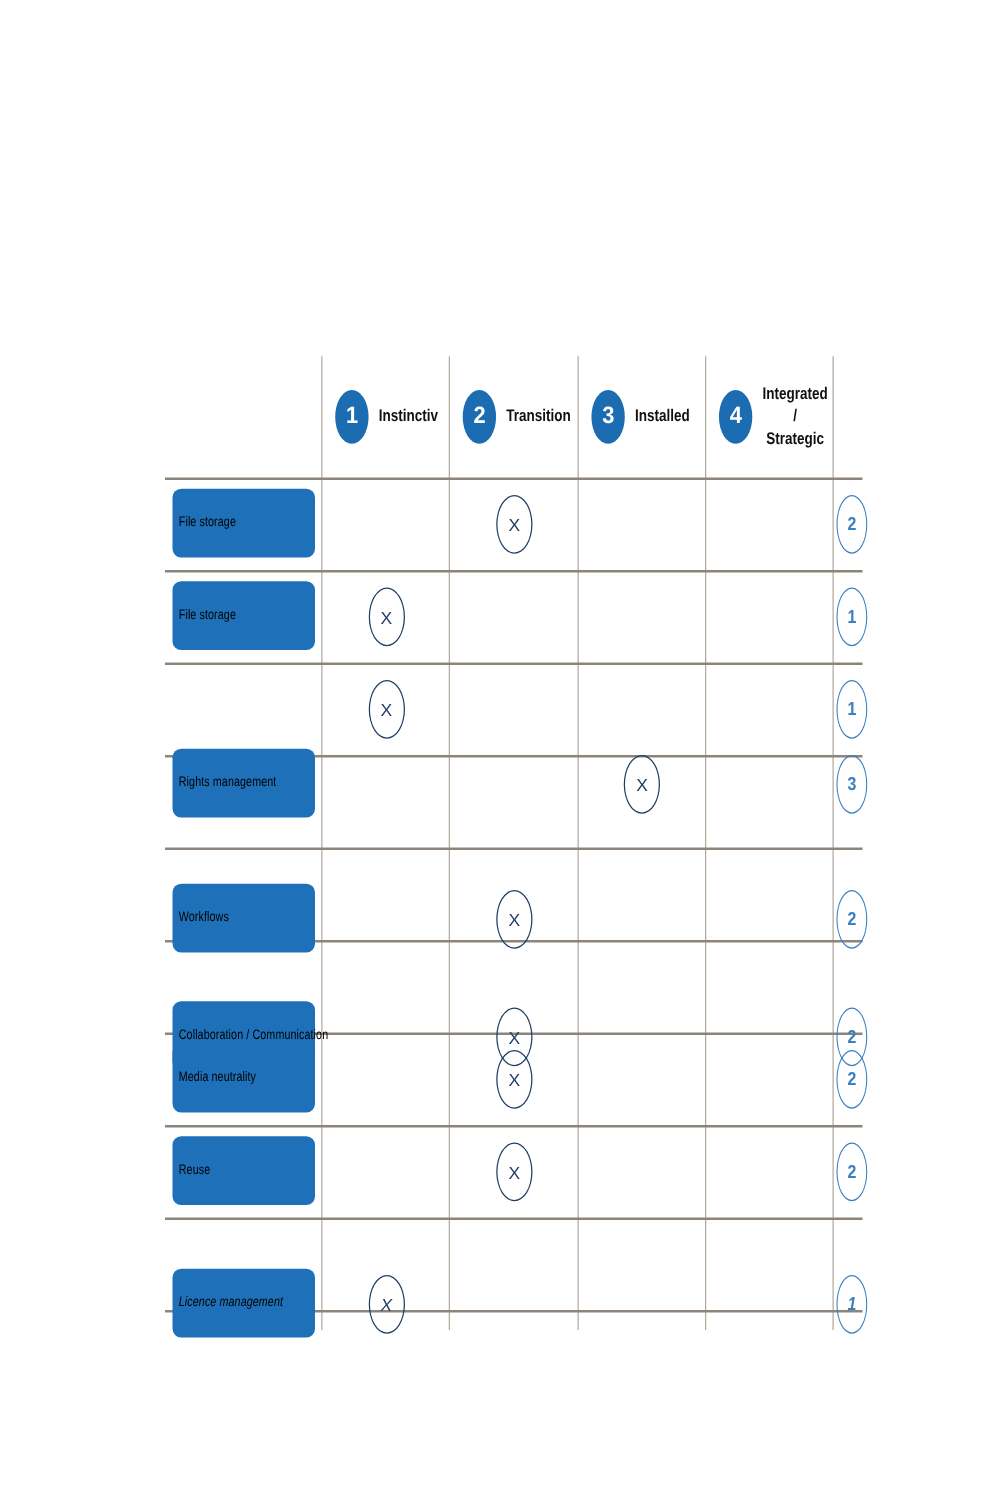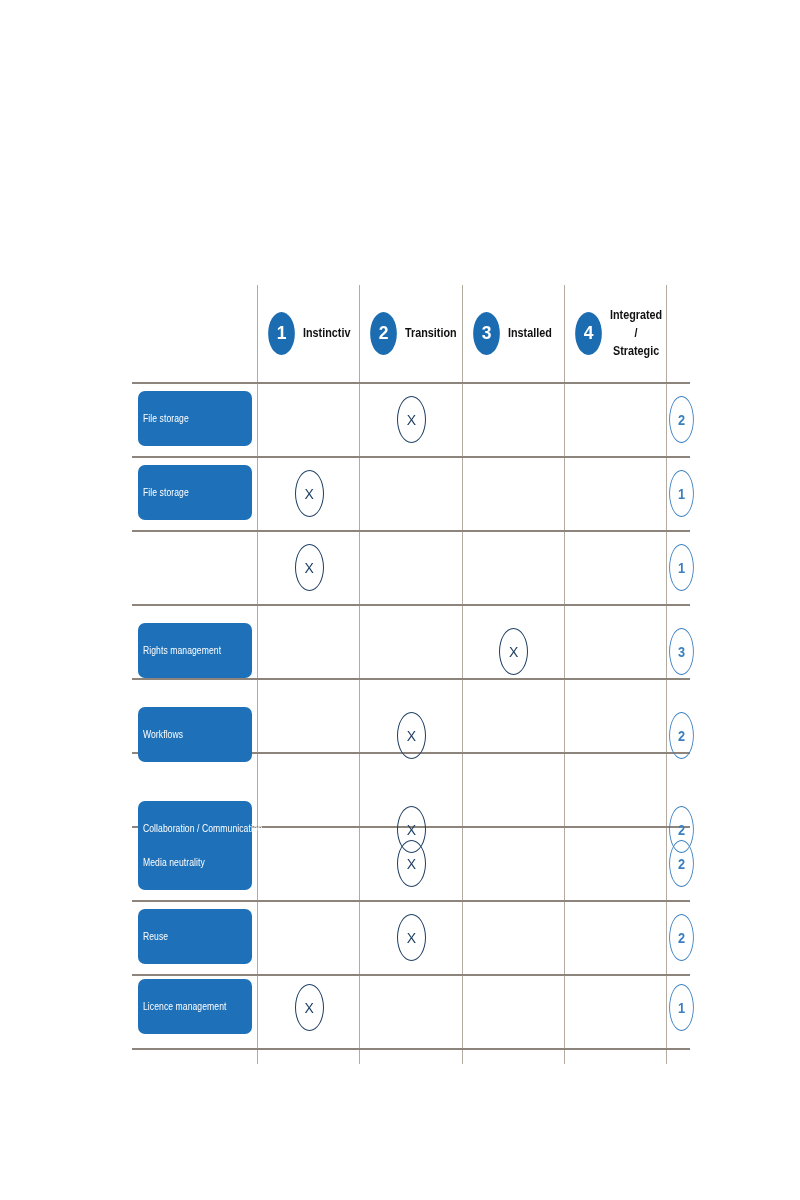--- a/index.html
+++ b/index.html
@@ -95,21 +95,21 @@
     height: 74px;
   }
   .row-label {
     position: absolute;
     left: 6px;
     top: 9px;
     width: 114px;
     height: 55px;
     background: #1e70b8;
     border-radius: 7px;
-    color: #ffffff;
+    color: #000000;
     display: flex;
     align-items: center;
     padding-left: 5px;
     box-sizing: border-box;
   }
   .row-label-text {
     font-size: 11px;
     line-height: 1.1;
     transform: scaleX(0.78);
     transform-origin: left center;
@@ -204,21 +204,21 @@
         <div class="row-label">
           <span class="row-label-text">File storage</span>
         </div>
         <div class="x-mark" style="left: 162.625px;">X</div>
         <div class="score-mark">1</div>
       </div>
       <div class="body-row" style="top: 248px;">
         <div class="x-mark" style="left: 162.625px;">X</div>
         <div class="score-mark">1</div>
       </div>
-      <div class="body-row" style="top: 332px;">
+      <div class="body-row" style="top: 308px;">
         <div class="row-label">
           <span class="row-label-text">Rights management</span>
         </div>
         <div class="x-mark" style="left: 367.125px;">X</div>
         <div class="score-mark">3</div>
       </div>
       <div class="body-row" style="top: 416px;">
         <div class="row-label">
           <span class="row-label-text">Workflows</span>
         </div>
@@ -239,21 +239,21 @@
         <div class="x-mark" style="left: 264.875px;">X</div>
         <div class="score-mark">2</div>
       </div>
       <div class="body-row" style="top: 618px;">
         <div class="row-label">
           <span class="row-label-text">Reuse</span>
         </div>
         <div class="x-mark" style="left: 264.875px;">X</div>
         <div class="score-mark">2</div>
       </div>
-      <div class="body-row" style="top: 688px;">
+      <div class="body-row" style="top: 724px; font-style: italic;">
         <div class="row-label">
           <span class="row-label-text">Licence management</span>
         </div>
         <div class="x-mark" style="left: 162.625px;">X</div>
         <div class="score-mark">1</div>
       </div>
     </div>
 </div>
 
 </body></html>

